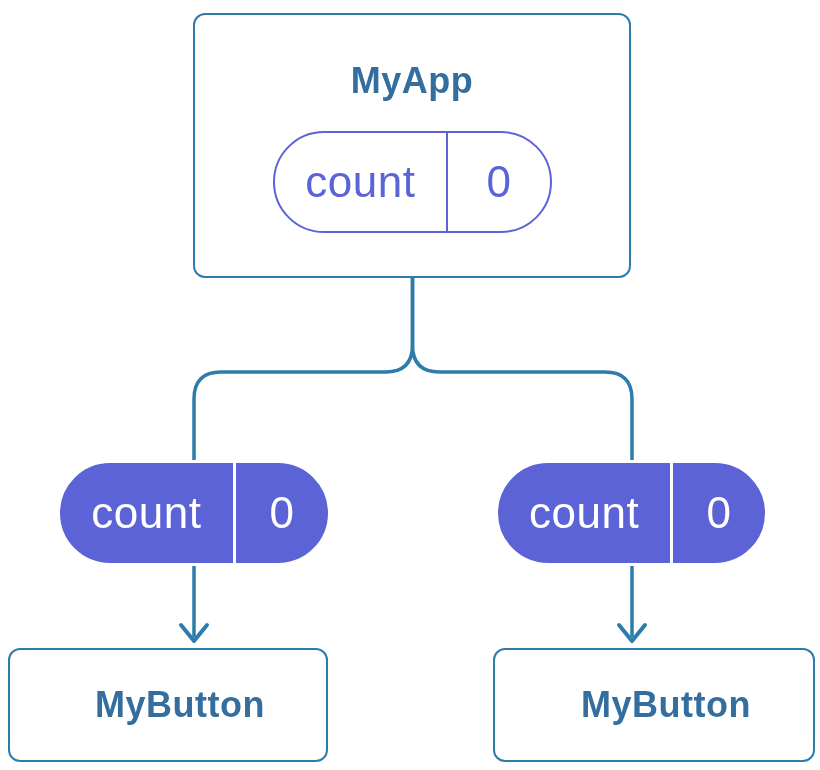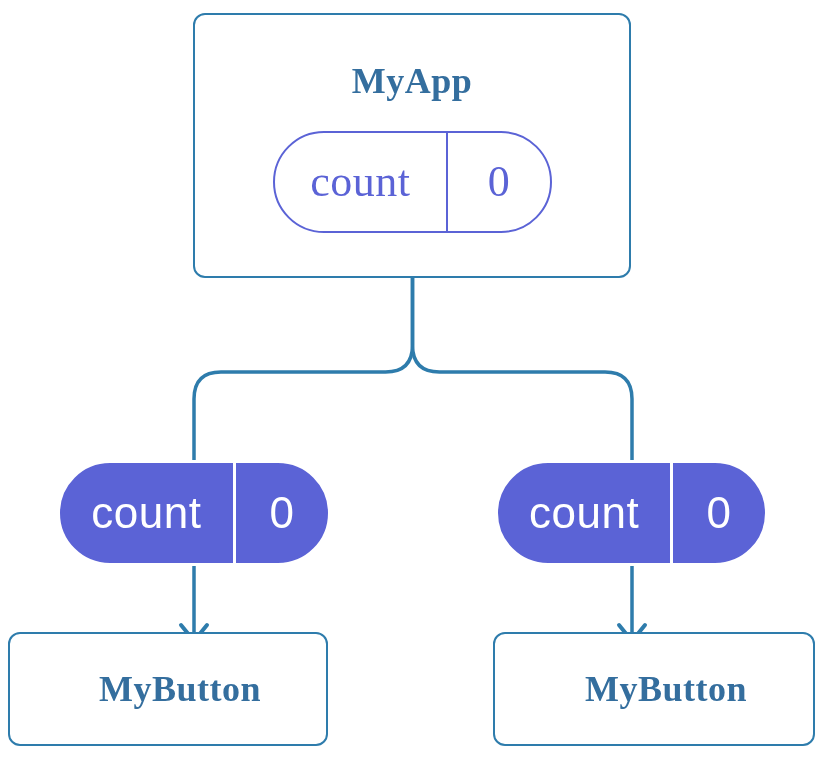--- a/index.html
+++ b/index.html
@@ -10,24 +10,24 @@
   }
   svg.connectors{position:absolute;left:0;top:0;z-index:0;}
   .conn{fill:none;stroke:var(--line,#2e7cac);stroke-width:3.5;}
   .arrow{fill:none;stroke:var(--line,#2e7cac);stroke-width:4;stroke-linecap:round;stroke-linejoin:round;}
 
   .card{
     position:absolute;z-index:1;box-sizing:border-box;
     background:var(--card-bg,#ffffff);
     border:2.5px solid var(--line,#2e7cac);
     border-radius:12px;
-    display:flex;flex-direction:column;align-items:center;justify-content:center;font-family:Liberation Serif, serif;
+    display:flex;flex-direction:column;align-items:center;justify-content:center;
   }
   .root-card{left:193px;top:13px;width:438px;height:265px;gap:26px;}
-  .button-card{top:632px;height:114px;padding-left:24px;}
+  .button-card{top:648px;height:114px;padding-left:24px;}
   .card-left{left:8px;width:320px;}
   .card-right{left:493px;width:322px;}
   .card-title{
     font-size:36px;font-weight:600;letter-spacing:0.5px;line-height:1.3;
     color:var(--title,#346e9e);
   }
 
   .pill{box-sizing:border-box;display:flex;overflow:hidden;}
   .pill-outline{
     width:279px;height:102px;border-radius:51px;background:#ffffff;

